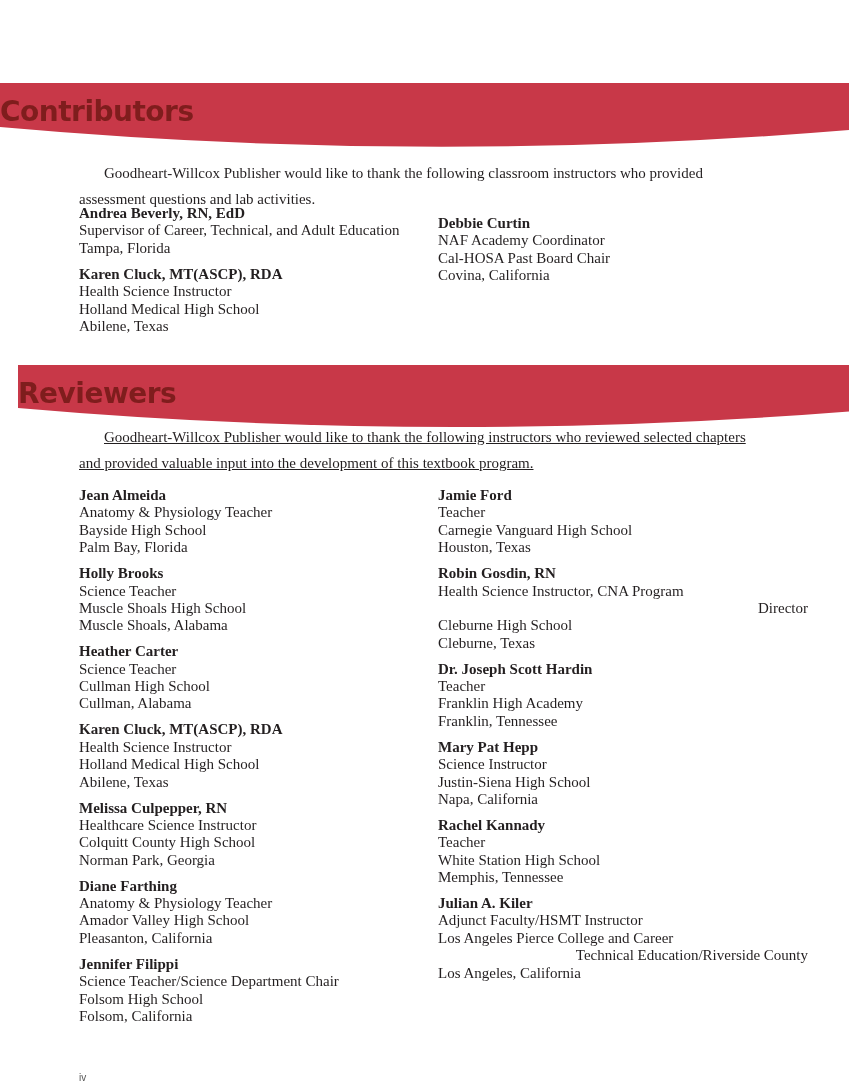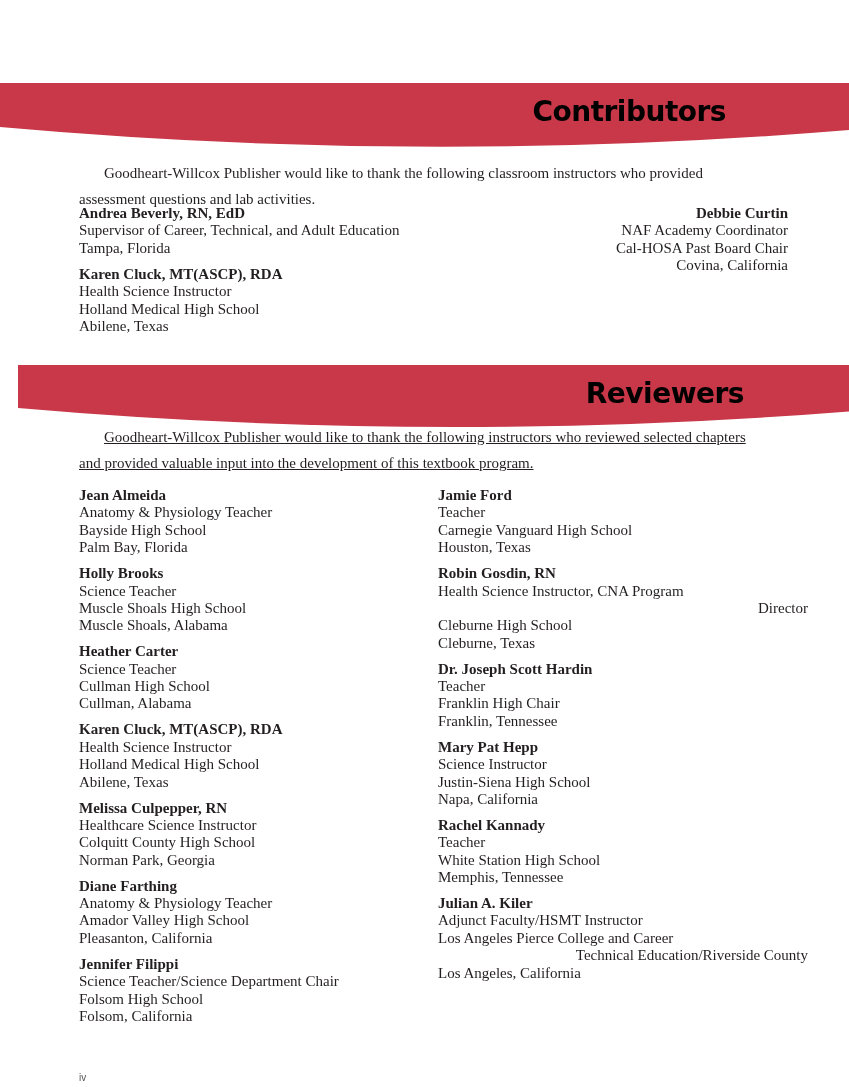--- a/index.html
+++ b/index.html
@@ -1,22 +1,22 @@
 <!DOCTYPE html>
 <html><head>
 <meta charset="utf-8">
 <style>
   html, body { margin: 0; padding: 0; background: #ffffff; }
   body { width: 849px; height: 1087px; position: relative; overflow: hidden;
          font-family: "Liberation Serif", "DejaVu Serif", serif; color: #231f20; }
   .banner { position: absolute; left: 0; width: 849px; }
   .banner svg { position: absolute; left: 0; top: 0; }
-  .banner-title { position: absolute; left: 0; width: 726px; text-align: right;
+  .banner-title { position: absolute; left: 0; width: 726px; text-align: left;
                   font-family: "DejaVu Sans", "Liberation Sans", sans-serif; font-weight: bold;
-                  color: #000000; font-size: 28px; letter-spacing: -0.5px; }
+                  color: #7f1d1d; font-size: 28px; letter-spacing: -0.5px; }
   .intro { position: absolute; left: 79px; width: 690px; font-size: 15px; line-height: 26px; }
   .intro .indent { display: inline-block; width: 25px; }
   .col { position: absolute; font-size: 15px; line-height: 17.4px; }
   .entry { margin-bottom: 8.5px; }
   .entry .name { font-weight: bold; display: block; }
   .entry .line { display: block; }
   .entry .line.cont { padding-left: 17px; text-align: right; }
   .folio { position: absolute; left: 79px; top: 1040px; font-family: "Liberation Sans", sans-serif;
            font-size: 10px; color: #555; margin-top: 32px; }
 </style>
@@ -41,21 +41,21 @@
     <span class="line">Tampa, Florida</span>
   </div>
   <div class="entry">
     <span class="name">Karen Cluck, MT(ASCP), RDA</span>
     <span class="line">Health Science Instructor</span>
     <span class="line">Holland Medical High School</span>
     <span class="line">Abilene, Texas</span>
   </div>
 </div>
 
-<div class="col" style="left:438px;top:205px;width:350px;text-align:right;">
+<div class="col" style="left:438px;top:215px;width:350px;">
   <div class="entry">
     <span class="name">Debbie Curtin</span>
     <span class="line">NAF Academy Coordinator</span>
     <span class="line">Cal-HOSA Past Board Chair</span>
     <span class="line">Covina, California</span>
   </div>
 </div>
 
 <div class="banner" style="top:365px;height:65px;margin-left:18px;">
   <svg width="849" height="65" viewBox="0 0 849 65">
@@ -123,21 +123,21 @@
   <div class="entry">
     <span class="name">Robin Gosdin, RN</span>
     <span class="line">Health Science Instructor, CNA Program</span>
     <span class="line cont">Director</span>
     <span class="line">Cleburne High School</span>
     <span class="line">Cleburne, Texas</span>
   </div>
   <div class="entry">
     <span class="name">Dr. Joseph Scott Hardin</span>
     <span class="line">Teacher</span>
-    <span class="line">Franklin High Chair</span>
+    <span class="line">Franklin High Academy</span>
     <span class="line">Franklin, Tennessee</span>
   </div>
   <div class="entry">
     <span class="name">Mary Pat Hepp</span>
     <span class="line">Science Instructor</span>
     <span class="line">Justin-Siena High School</span>
     <span class="line">Napa, California</span>
   </div>
   <div class="entry">
     <span class="name">Rachel Kannady</span>

